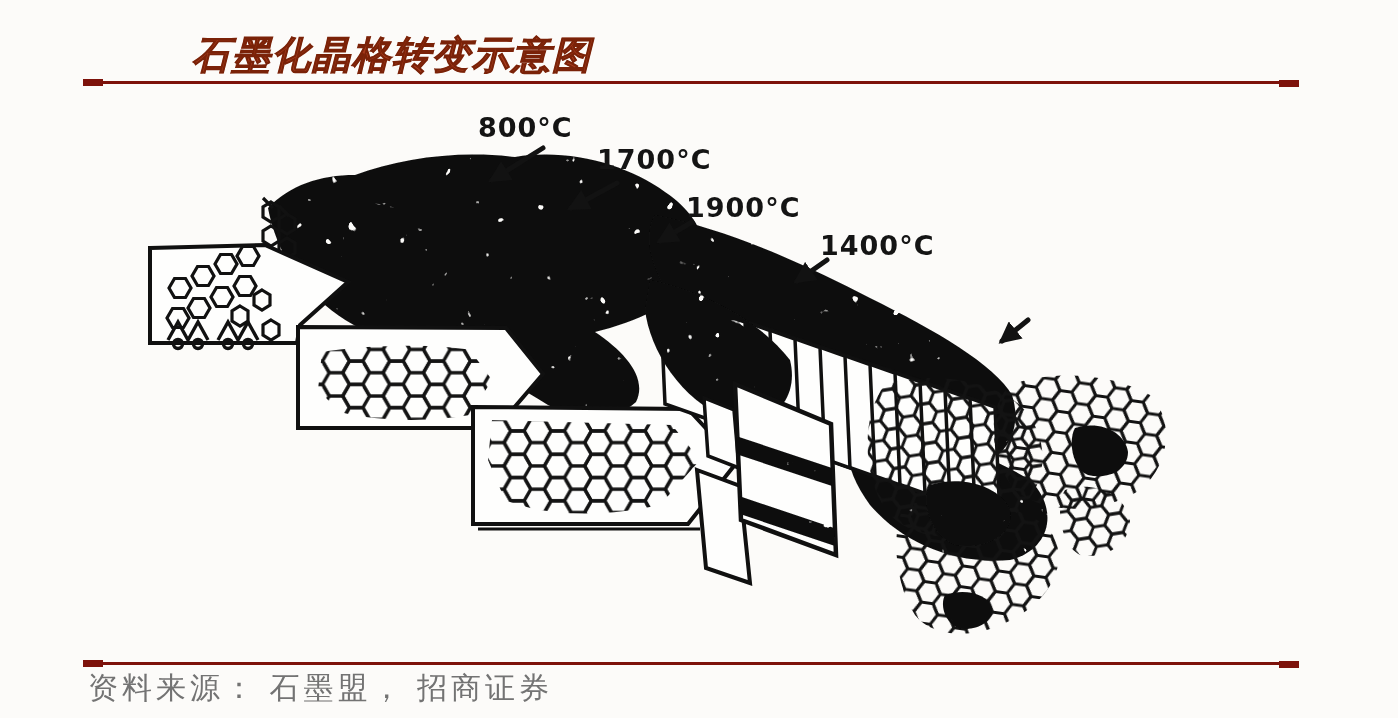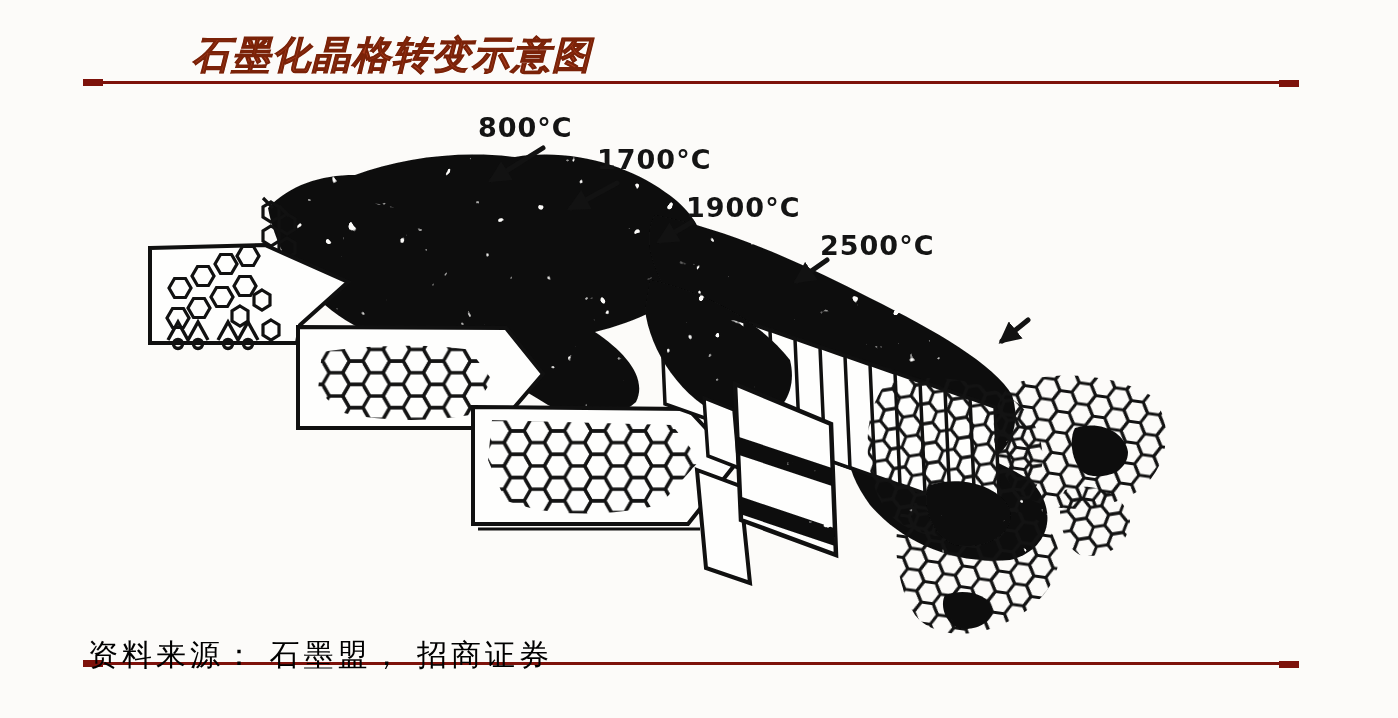--- a/index.html
+++ b/index.html
@@ -39,23 +39,23 @@
     font-weight:bold;font-size:27px;color:#141414;
     letter-spacing:1px;white-space:nowrap;margin-top:8px;
   }
   .t800   {left:478px;top:104px;}
   .t1200  {left:597px;top:136px;}
   .t1400  {left:686px;top:184px;}
   .t2100  {left:820px;top:222px;}
   .t2300  {left:995px;top:280px;}
   
   .source-line{
-    position:absolute;left:88px;top:635px;
+    position:absolute;left:88px;top:668px;
     font-family:"Liberation Serif","DejaVu Serif",serif;
-    font-size:30px;color:#000000;letter-spacing:4px;white-space:nowrap;
+    font-size:30px;color:#737373;letter-spacing:4px;white-space:nowrap;
   }
 </style>
 </head>
 <body>
 
 <div class="page">
 
   <div class="fig-title">石墨化晶格转变示意图</div>
   <div class="rule top"></div>
 
@@ -212,18 +212,18 @@
       <path d="M617,183 L571,208" marker-end="url(#ah)"></path>
       <path d="M692,222 L660,241" marker-end="url(#ah)"></path>
       <path d="M827,260 L797,281" marker-end="url(#ah)"></path>
       <path d="M1028,320 L1002,341" marker-end="url(#ah)"></path>
     </g>
   </svg>
 
   <div class="temp-label t800">800°C</div>
   <div class="temp-label t1200">1700°C</div>
   <div class="temp-label t1400">1900°C</div>
-  <div class="temp-label t2100">2500°C</div>
+  <div class="temp-label t2100">1400°C</div>
 
   <div class="rule bottom"></div>
   <div class="source-line">资料来源： 石墨盟， 招商证券</div>
 
 </div>
 
 </body></html>

